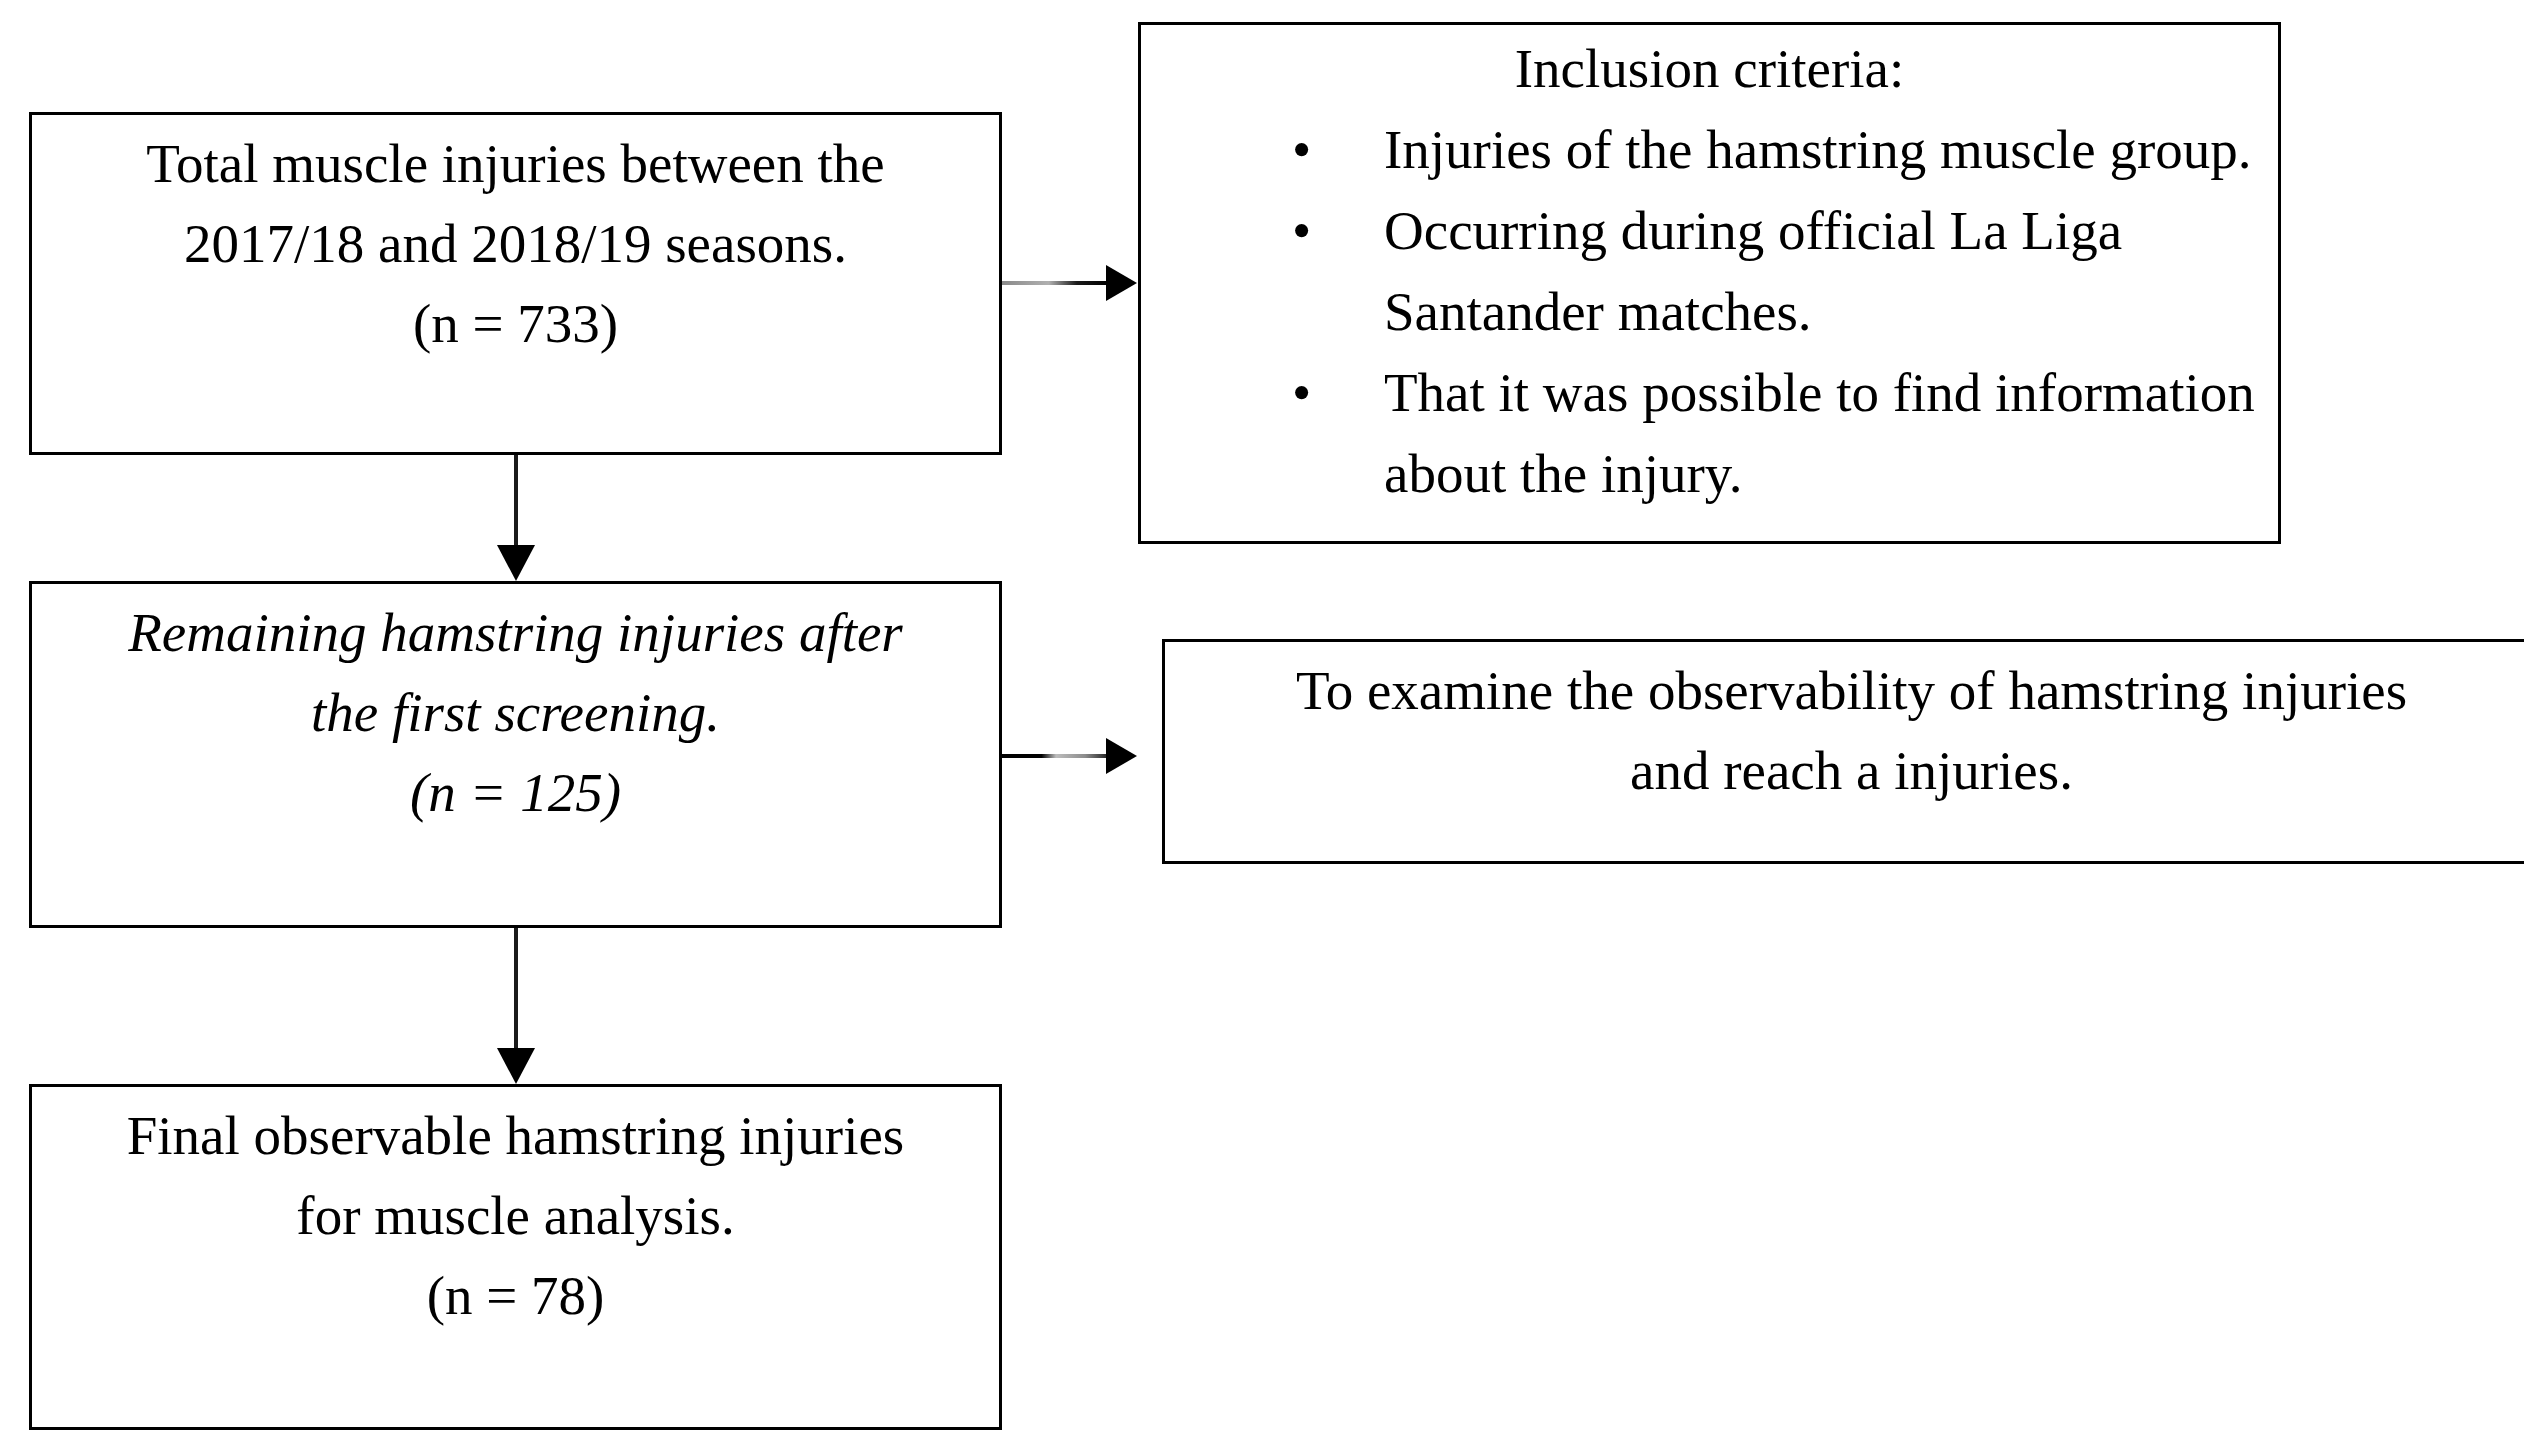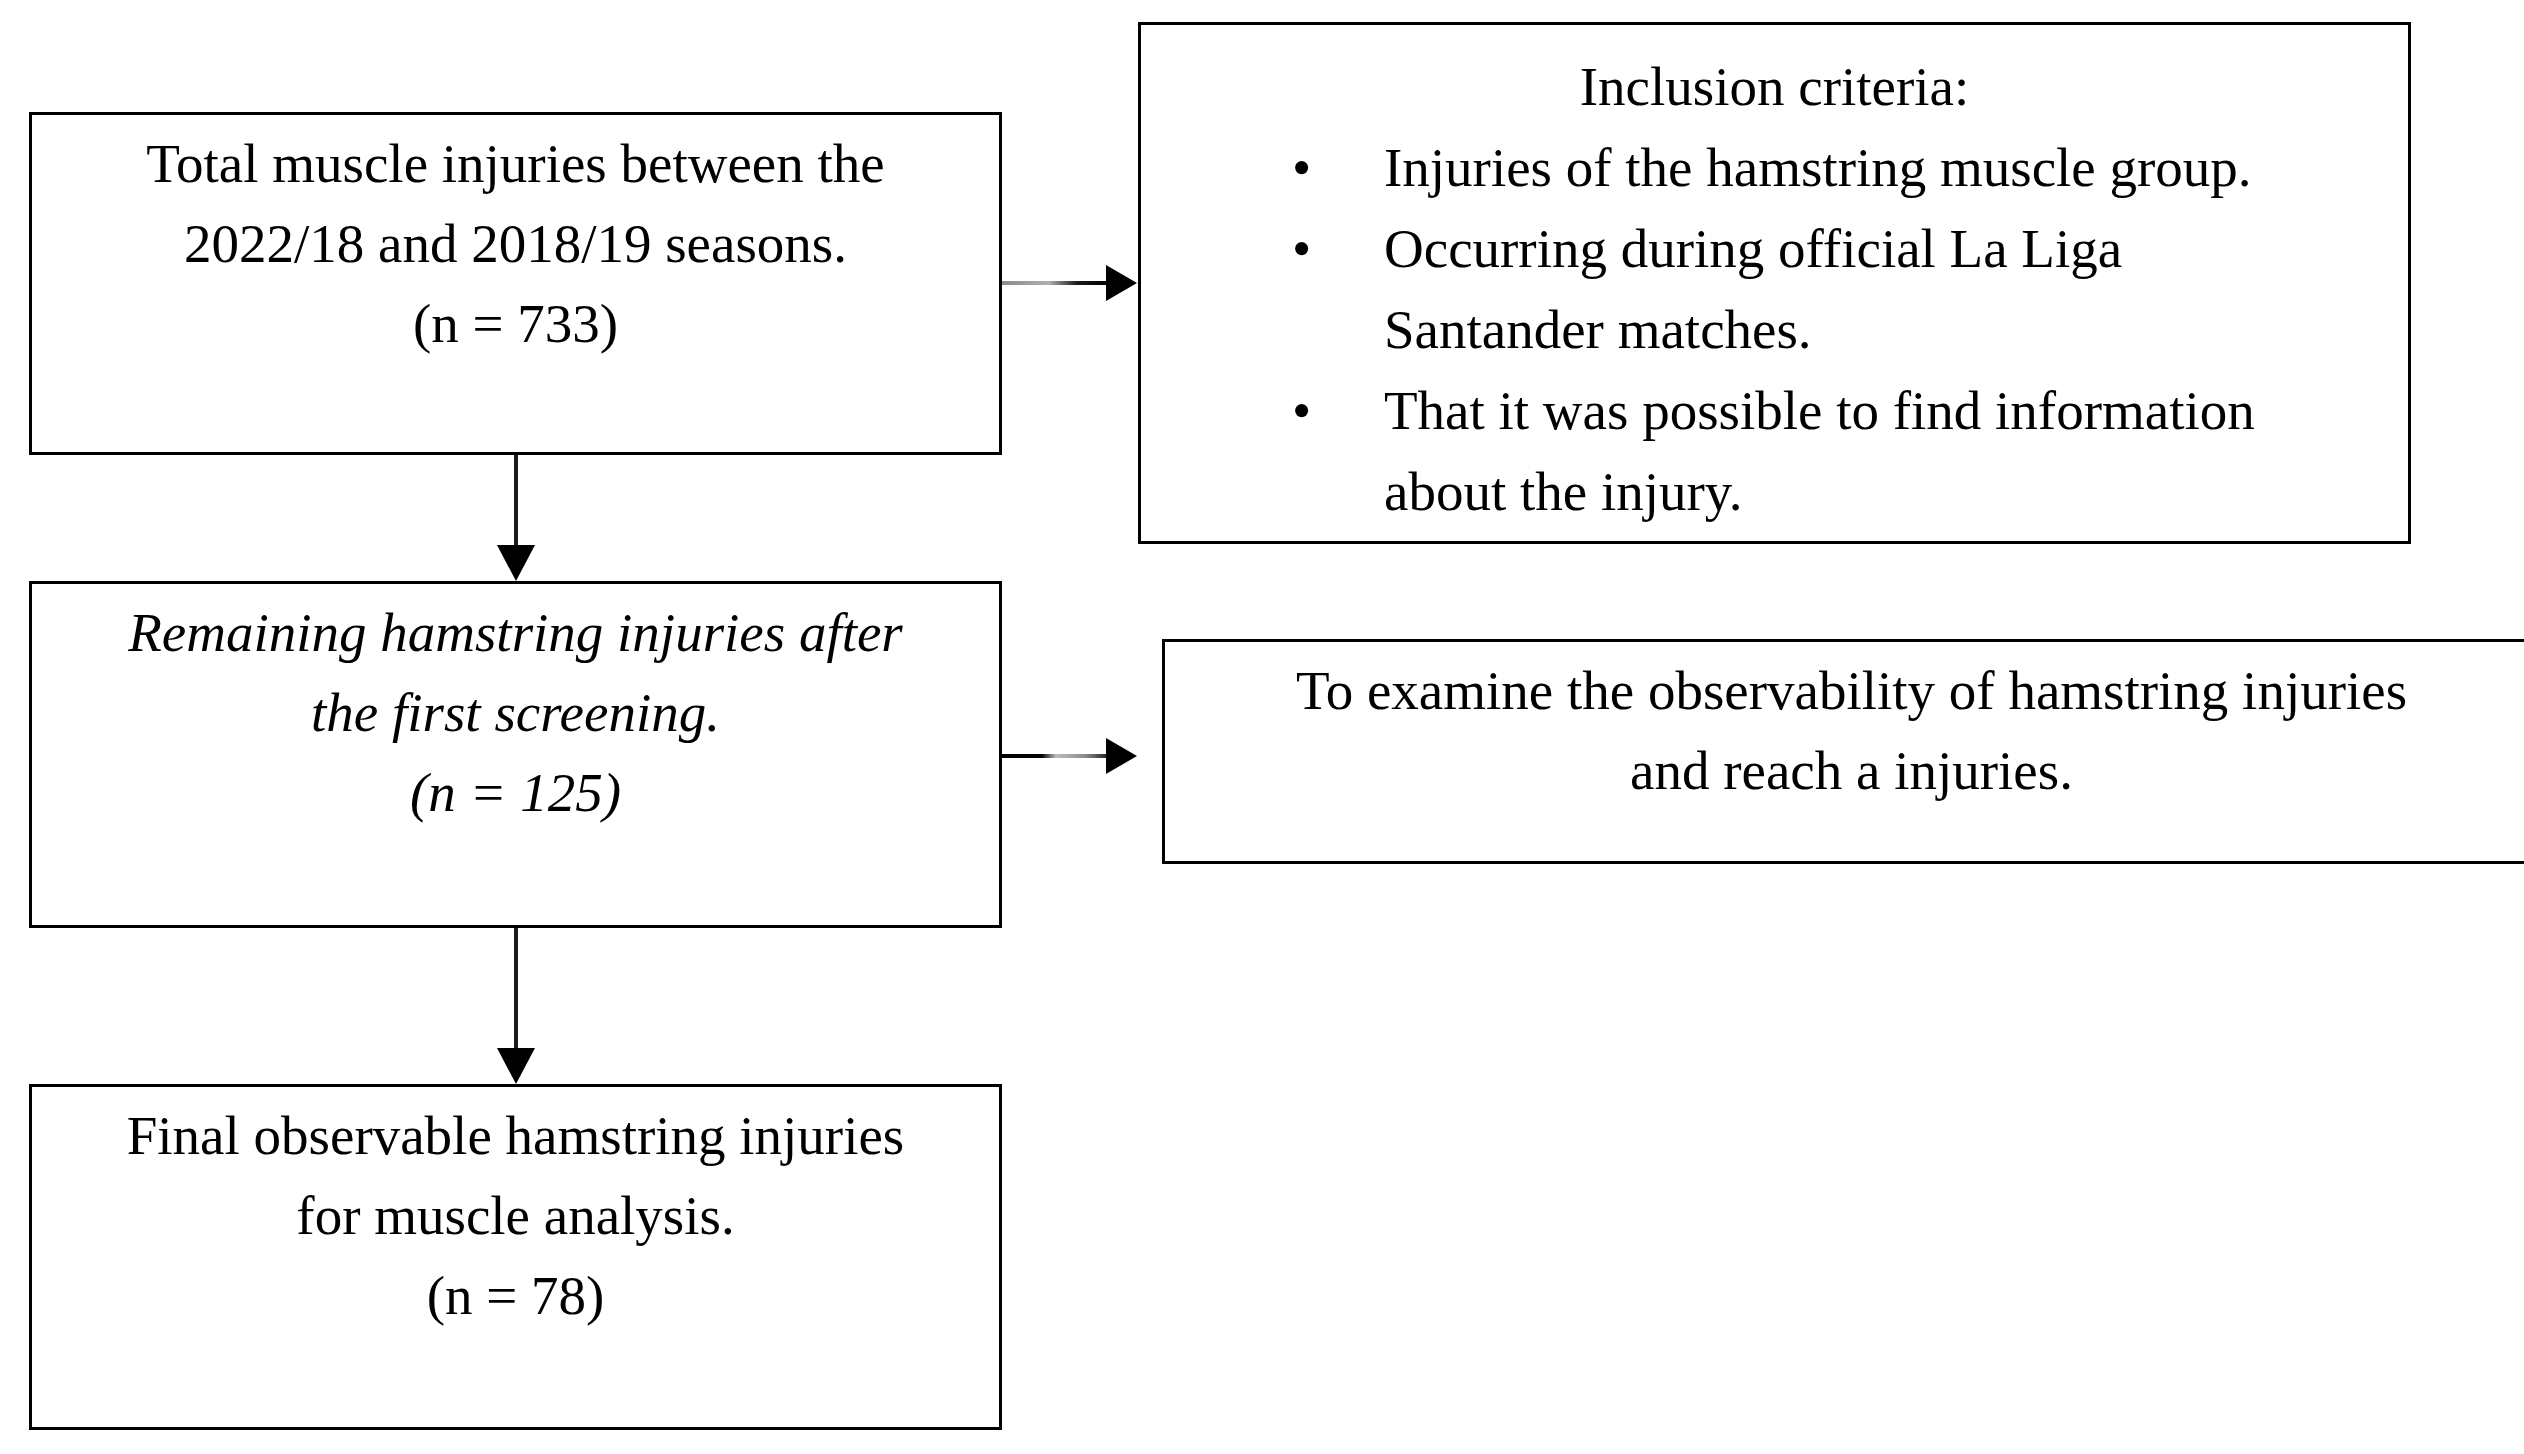--- a/index.html
+++ b/index.html
@@ -36,23 +36,23 @@
     padding-top: 9px;
   }
   .text-line { white-space: nowrap; }
 
   #box-total     { left: 29px;   top: 112px;  width: 973px; height: 343px; }
   #box-remaining { left: 29px;   top: 581px;  width: 973px; height: 347px; font-style: italic; }
   #box-final     { left: 29px;   top: 1084px; width: 973px; height: 346px; }
   #box-examine   { left: 1138px; top: 639px; width: 1379px; height: 225px; margin-left: 24px; }
 
   #box-inclusion {
-    left: 1138px; top: 21.5px; width: 1273px; height: 522px;
+    left: 1138px; top: 21.5px; width: 1143px; height: 522px;
     line-height: 81px;
-    padding-top: 21px;
+    padding-top: 3px;
   }
   .inc-title { text-align: center; }
   .bullet-item { position: relative; padding-left: 243px; }
   .bullet-item .dot {
     position: absolute;
     left: 151px;
     top: 0;
   }
 
   
@@ -91,21 +91,21 @@
   #arrow-v1 { left: 497px; top: 455px;  height: 126px; }
   #arrow-v2 { left: 497px; top: 928px; height: 156px; }
 </style>
 </head>
 <body>
 
 <div class="canvas">
 
   <div class="box box-lines" id="box-total">
     <div class="text-line">Total muscle injuries between the</div>
-    <div class="text-line">2022/18 and 2018/19 seasons.</div>
+    <div class="text-line">2017/18 and 2018/19 seasons.</div>
     <div class="text-line">(n = 733)</div>
   </div>
 
   <div class="box" id="box-inclusion">
     <div class="inc-title">Inclusion criteria:</div>
     <div class="bullet-item">
       <span class="dot">•</span>
       <div class="text-line">Injuries of the hamstring muscle group.</div>
     </div>
     <div class="bullet-item">

